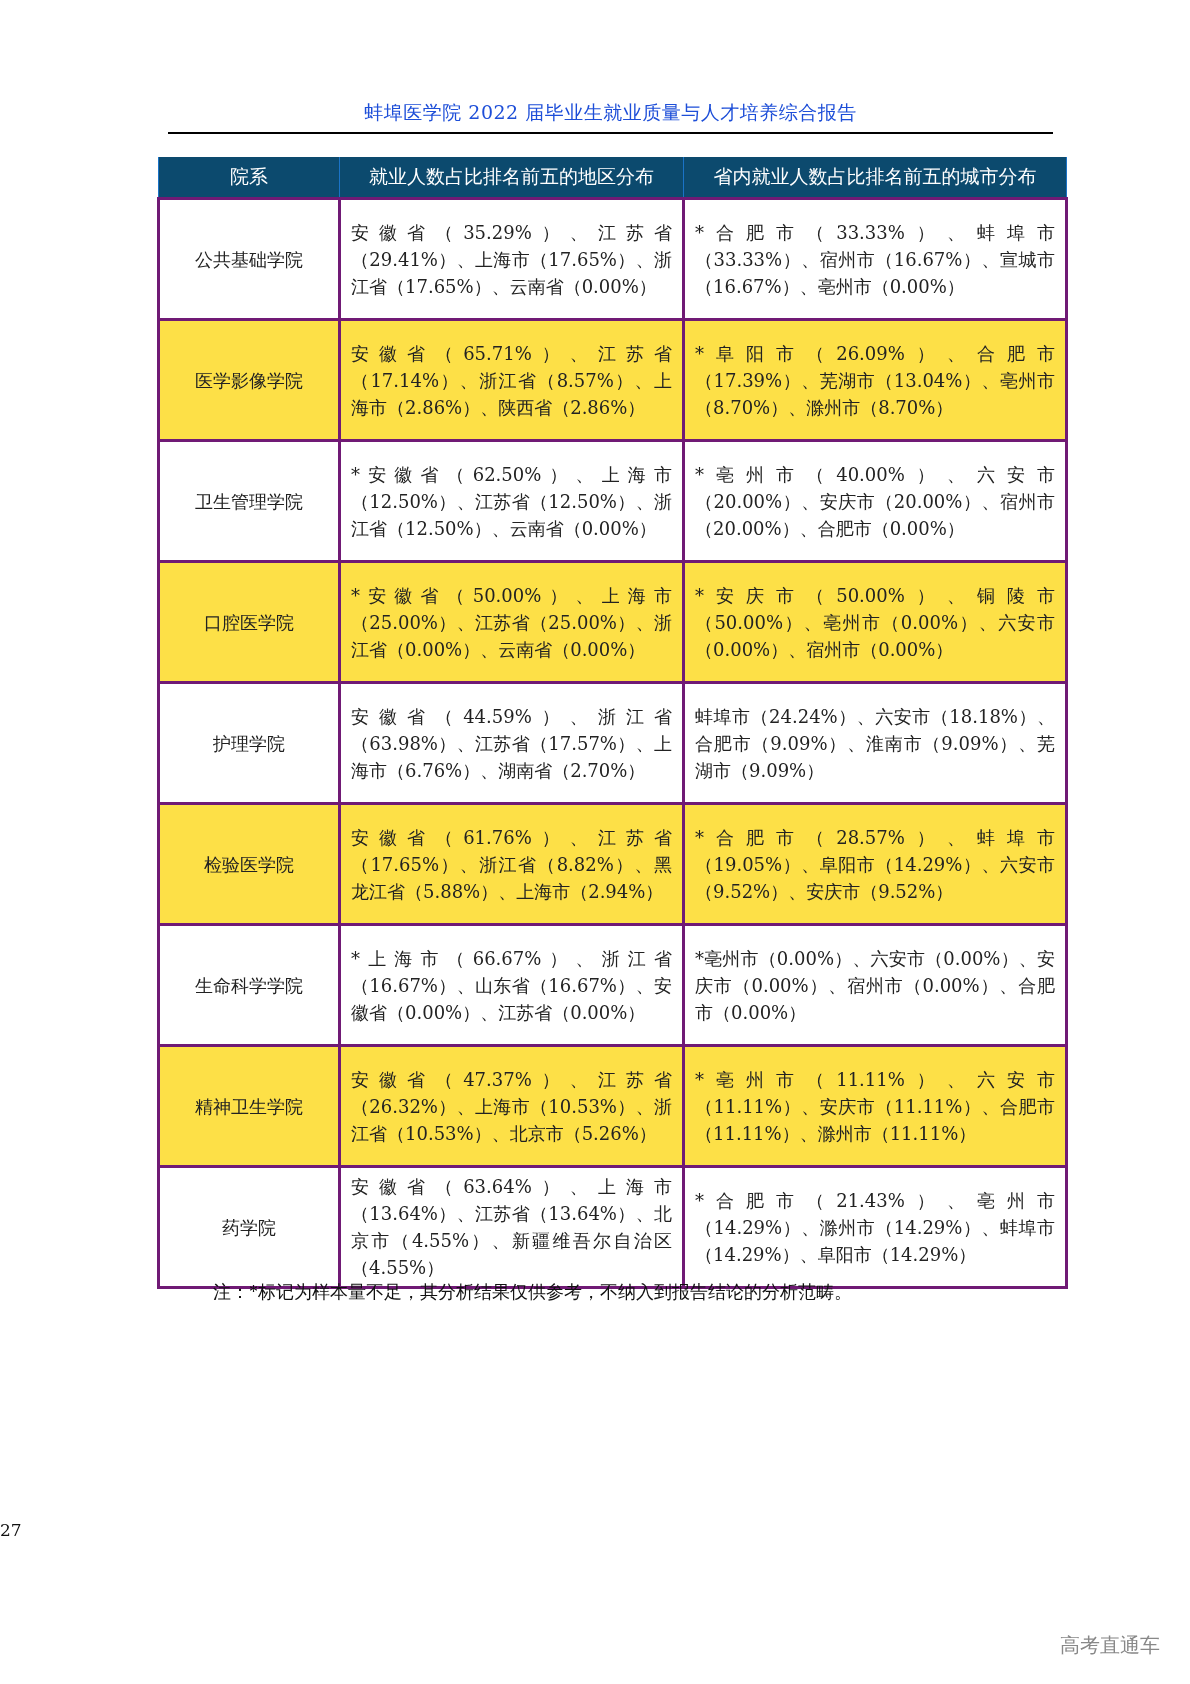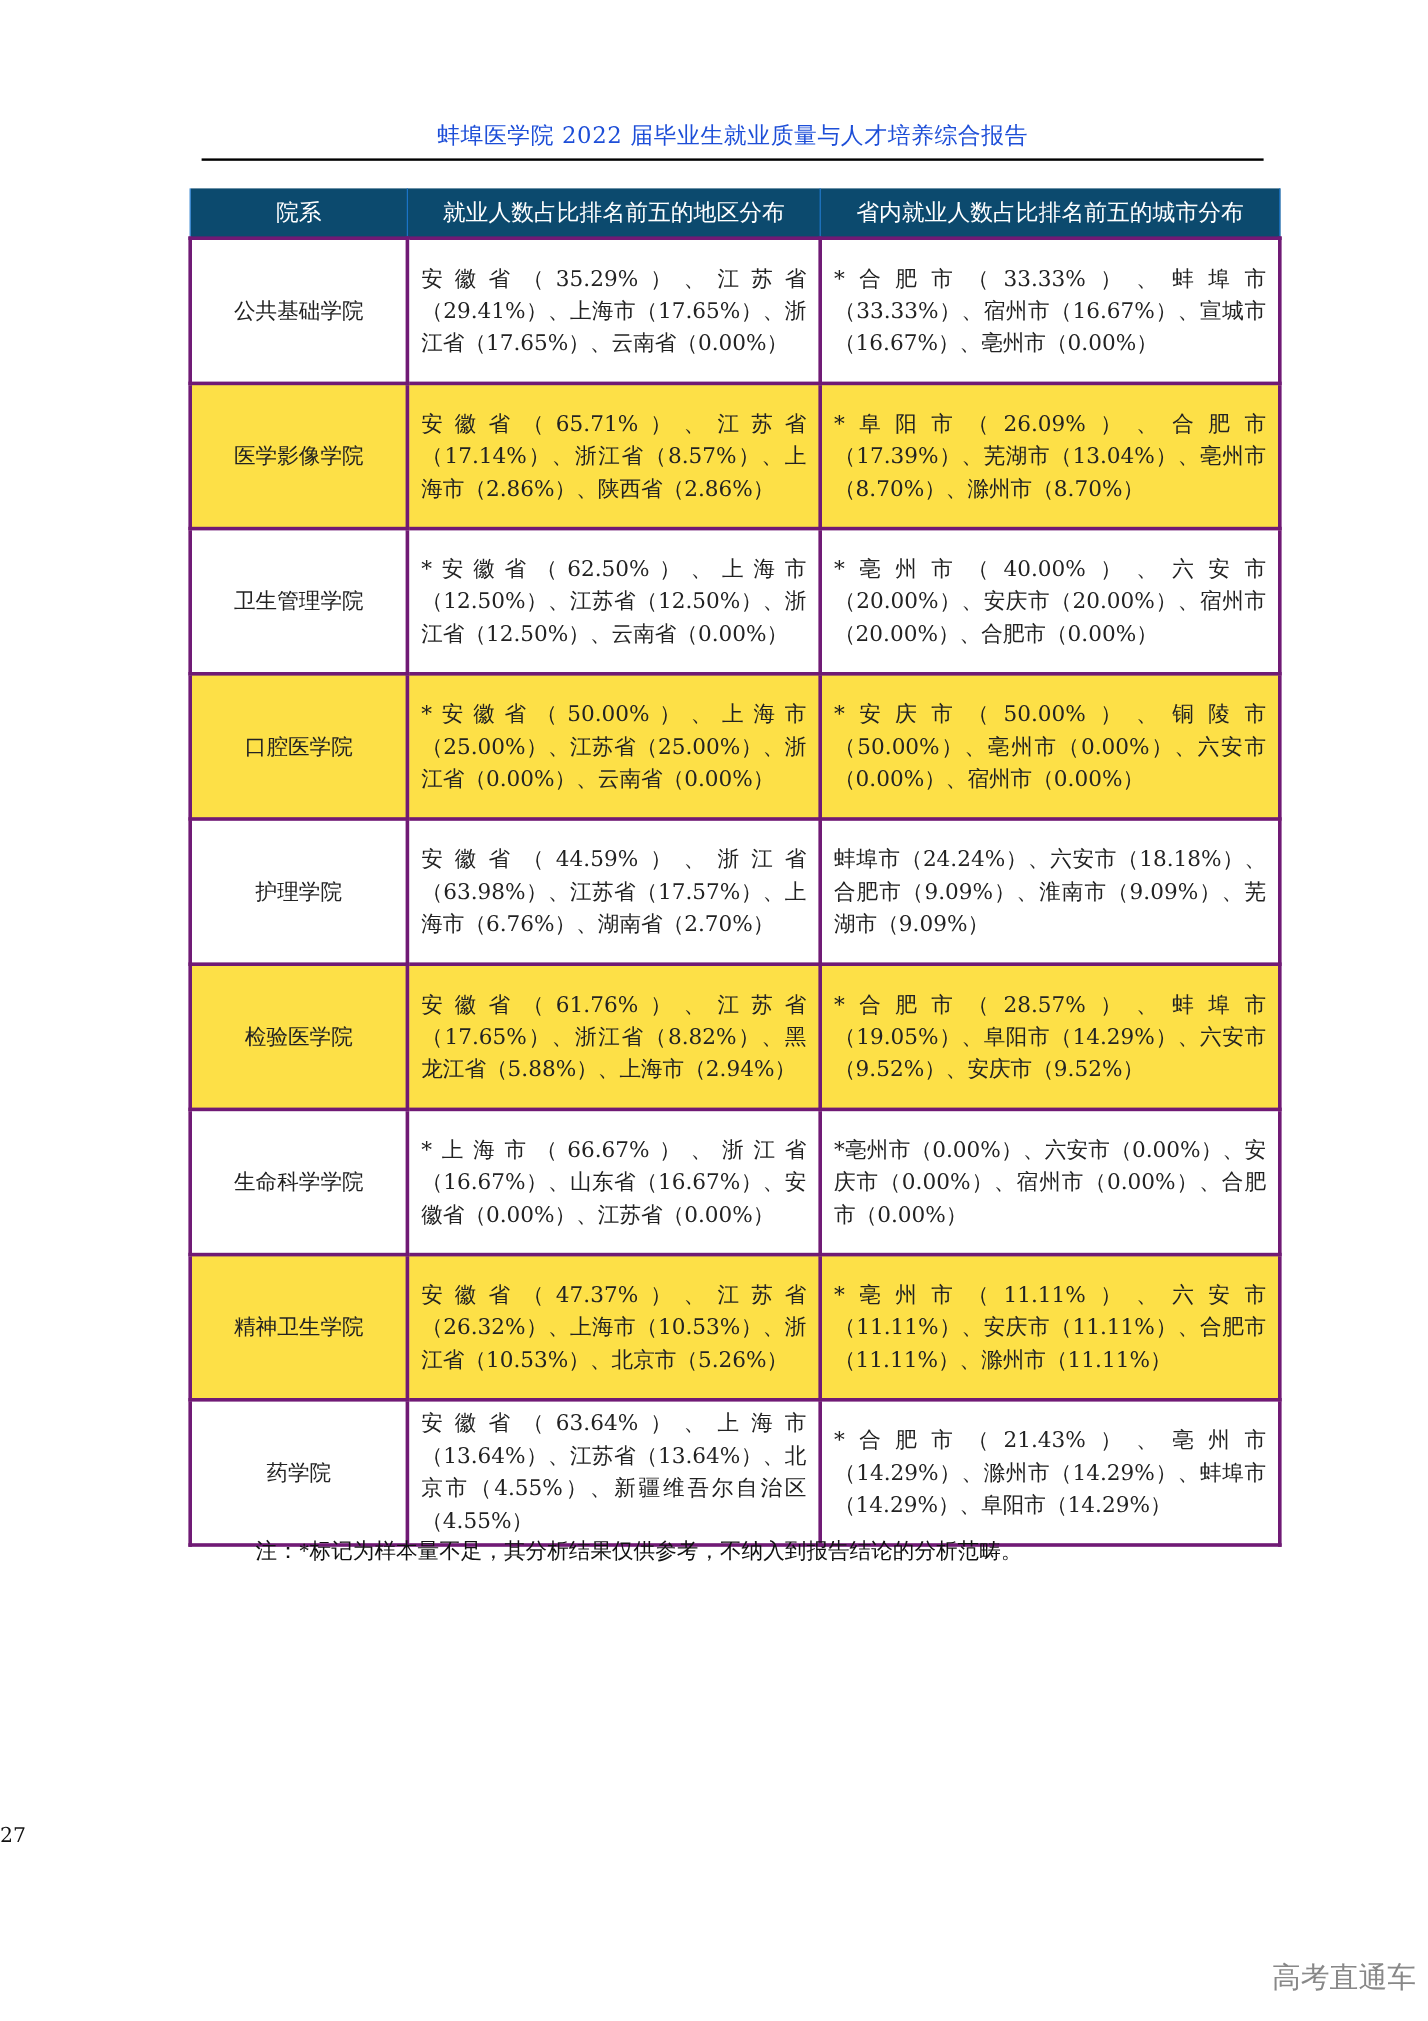--- a/index.html
+++ b/index.html
@@ -34,21 +34,21 @@
   td.italic { }
   col.c1 { width:181px; } col.c2 { width:344px; } col.c3 { width:383px; }
   .note {
     position:absolute; left:213px; top:1280px; font-size:18px; color:#111;
     font-family:Liberation Serif, serif;
   }
   .page-num {
     position:absolute; left:0; width:1190px; top:1520px; font-size:17px; color:#111;
   }
   .watermark {
-    position:absolute; left:1060px; top:1632px; font-size:24px; color:#888;
+    position:absolute; left:1060px; top:1632px; font-size:20px; color:#888;
     font-family:"DejaVu Sans","Liberation Sans",sans-serif;
   }
 </style>
 </head>
 <body>
 
 <div class="page-header">蚌埠医学院 2022 届毕业生就业质量与人才培养综合报告</div>
 <div class="header-rule"></div>
 
 <table class="report">

